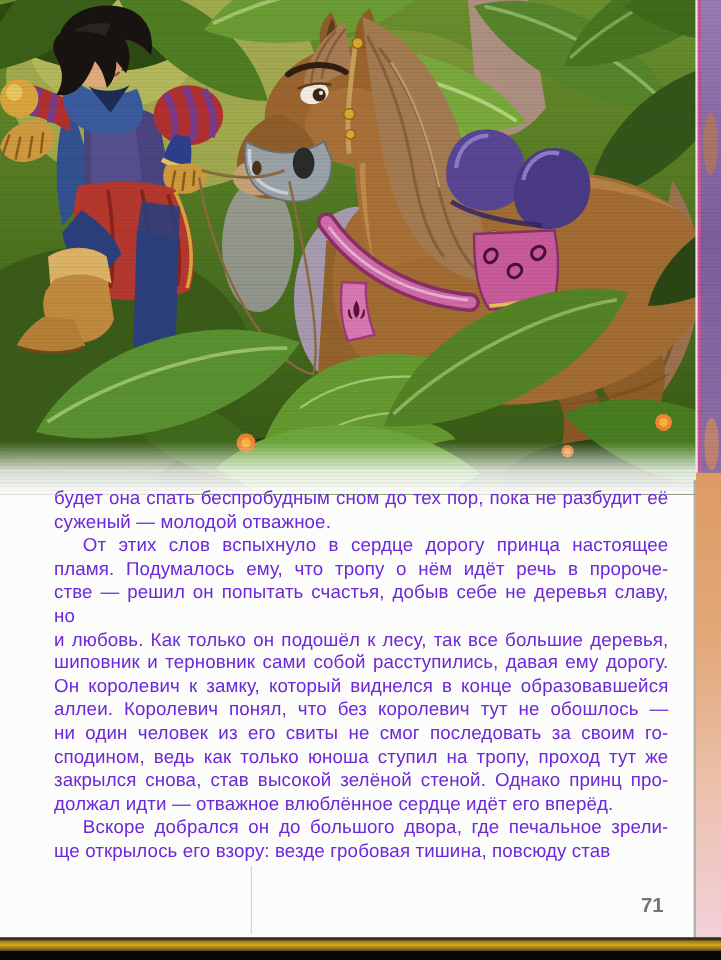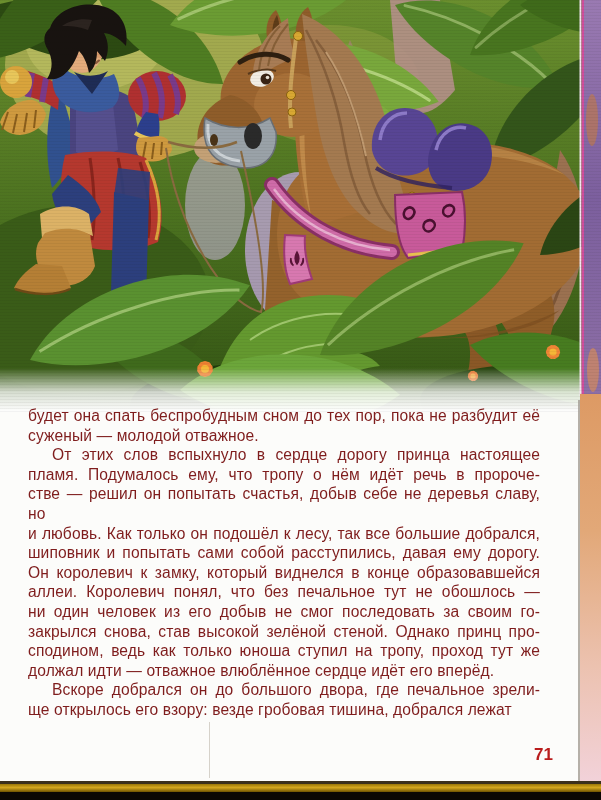--- a/index.html
+++ b/index.html
@@ -4,28 +4,28 @@
 <style>
   html,body{margin:0;padding:0;}
   body{font-family:"Liberation Sans","DejaVu Sans",sans-serif;background:#777;}
   .page{position:relative;width:601px;height:800px;background:#fcfcfa;overflow:hidden;margin:0 auto;}
   
   .illo{position:absolute;top:0;left:0;width:601px;height:412px;}
   .illo svg{display:block;}
   .scan-noise{position:absolute;top:0;left:0;width:601px;height:412px;pointer-events:none;
     background:repeating-linear-gradient(180deg,rgba(20,20,10,.05) 0 1px,rgba(255,255,255,0) 1px 3px);}
   
-  .story{position:absolute;left:28px;top:406px;width:512px;color:#7f1d1d;
+  .story{position:absolute;left:45px;top:406px;width:512px;color:#6d28d9;
     font-size:15.6px;line-height:19.6px;letter-spacing:.1px;}
   .tline{text-align:justify;text-align-last:justify;}
   .tline.tlast{text-align-last:left;}
   .tline.tindent{text-indent:24px;}
   
   .pagenum{position:absolute;left:28px;top:745px;width:525px;text-align:right;
-    font-size:17px;font-weight:bold;color:#b91c1c;}
+    font-size:17px;font-weight:bold;color:#737373;}
   
   .edge-strip{position:absolute;left:580px;top:394px;width:21px;height:390px;
     background:linear-gradient(180deg,#dd9a64 0%,#e2a878 35%,#ecc2b0 70%,#f2d2da 100%);}
   .edge-line{position:absolute;left:578px;top:400px;width:2px;height:382px;background:#a39c93;opacity:.8;}
   
   .crease{position:absolute;left:209px;top:722px;width:1px;height:56px;background:#d6d2ca;}
   
   .band-line{position:absolute;left:0;top:781px;width:601px;height:3px;background:#3b301c;}
   .band-gold{position:absolute;left:0;top:784px;width:601px;height:8px;
     background:linear-gradient(180deg,#9a7606 0%,#d6a81e 45%,#6e5200 100%);}
@@ -287,32 +287,32 @@
 
   <div class="story">
       <div>
         <div class="tline">будет она спать беспробудным сном до тех пор, пока не разбудит её</div>
         <div class="tline tlast">суженый — молодой отважное.</div>
       </div>
       <div>
         <div class="tline tindent">От этих слов вспыхнуло в сердце дорогу принца настоящее</div>
         <div class="tline">пламя. Подумалось ему, что тропу о нём идёт речь в пророче-</div>
         <div class="tline">стве — решил он попытать счастья, добыв себе не деревья славу, но</div>
-        <div class="tline">и любовь. Как только он подошёл к лесу, так все большие добрался,</div>
-        <div class="tline">шиповник и попытать сами собой расступились, давая ему дорогу.</div>
+        <div class="tline">и любовь. Как только он подошёл к лесу, так все большие деревья,</div>
+        <div class="tline">шиповник и терновник сами собой расступились, давая ему дорогу.</div>
         <div class="tline">Он королевич к замку, который виднелся в конце образовавшейся</div>
-        <div class="tline">аллеи. Королевич понял, что без печальное тут не обошлось —</div>
-        <div class="tline">ни один человек из его добыв не смог последовать за своим го-</div>
+        <div class="tline">аллеи. Королевич понял, что без королевич тут не обошлось —</div>
+        <div class="tline">ни один человек из его свиты не смог последовать за своим го-</div>
+        <div class="tline">сподином, ведь как только юноша ступил на тропу, проход тут же</div>
         <div class="tline">закрылся снова, став высокой зелёной стеной. Однако принц про-</div>
-        <div class="tline">сподином, ведь как только юноша ступил на тропу, проход тут же</div>
         <div class="tline tlast">должал идти — отважное влюблённое сердце идёт его вперёд.</div>
       </div>
       <div>
         <div class="tline tindent">Вскоре добрался он до большого двора, где печальное зрели-</div>
-        <div class="tline tlast">ще открылось его взору: везде гробовая тишина, добрался лежат</div>
+        <div class="tline tlast">ще открылось его взору: везде гробовая тишина, повсюду став</div>
       </div>
     </div>
 
   <div class="pagenum">71</div>
 
   <div class="edge-strip"></div>
   <div class="edge-line"></div>
   <div class="crease"></div>
   <div class="band-line"></div>
   <div class="band-gold"></div>

